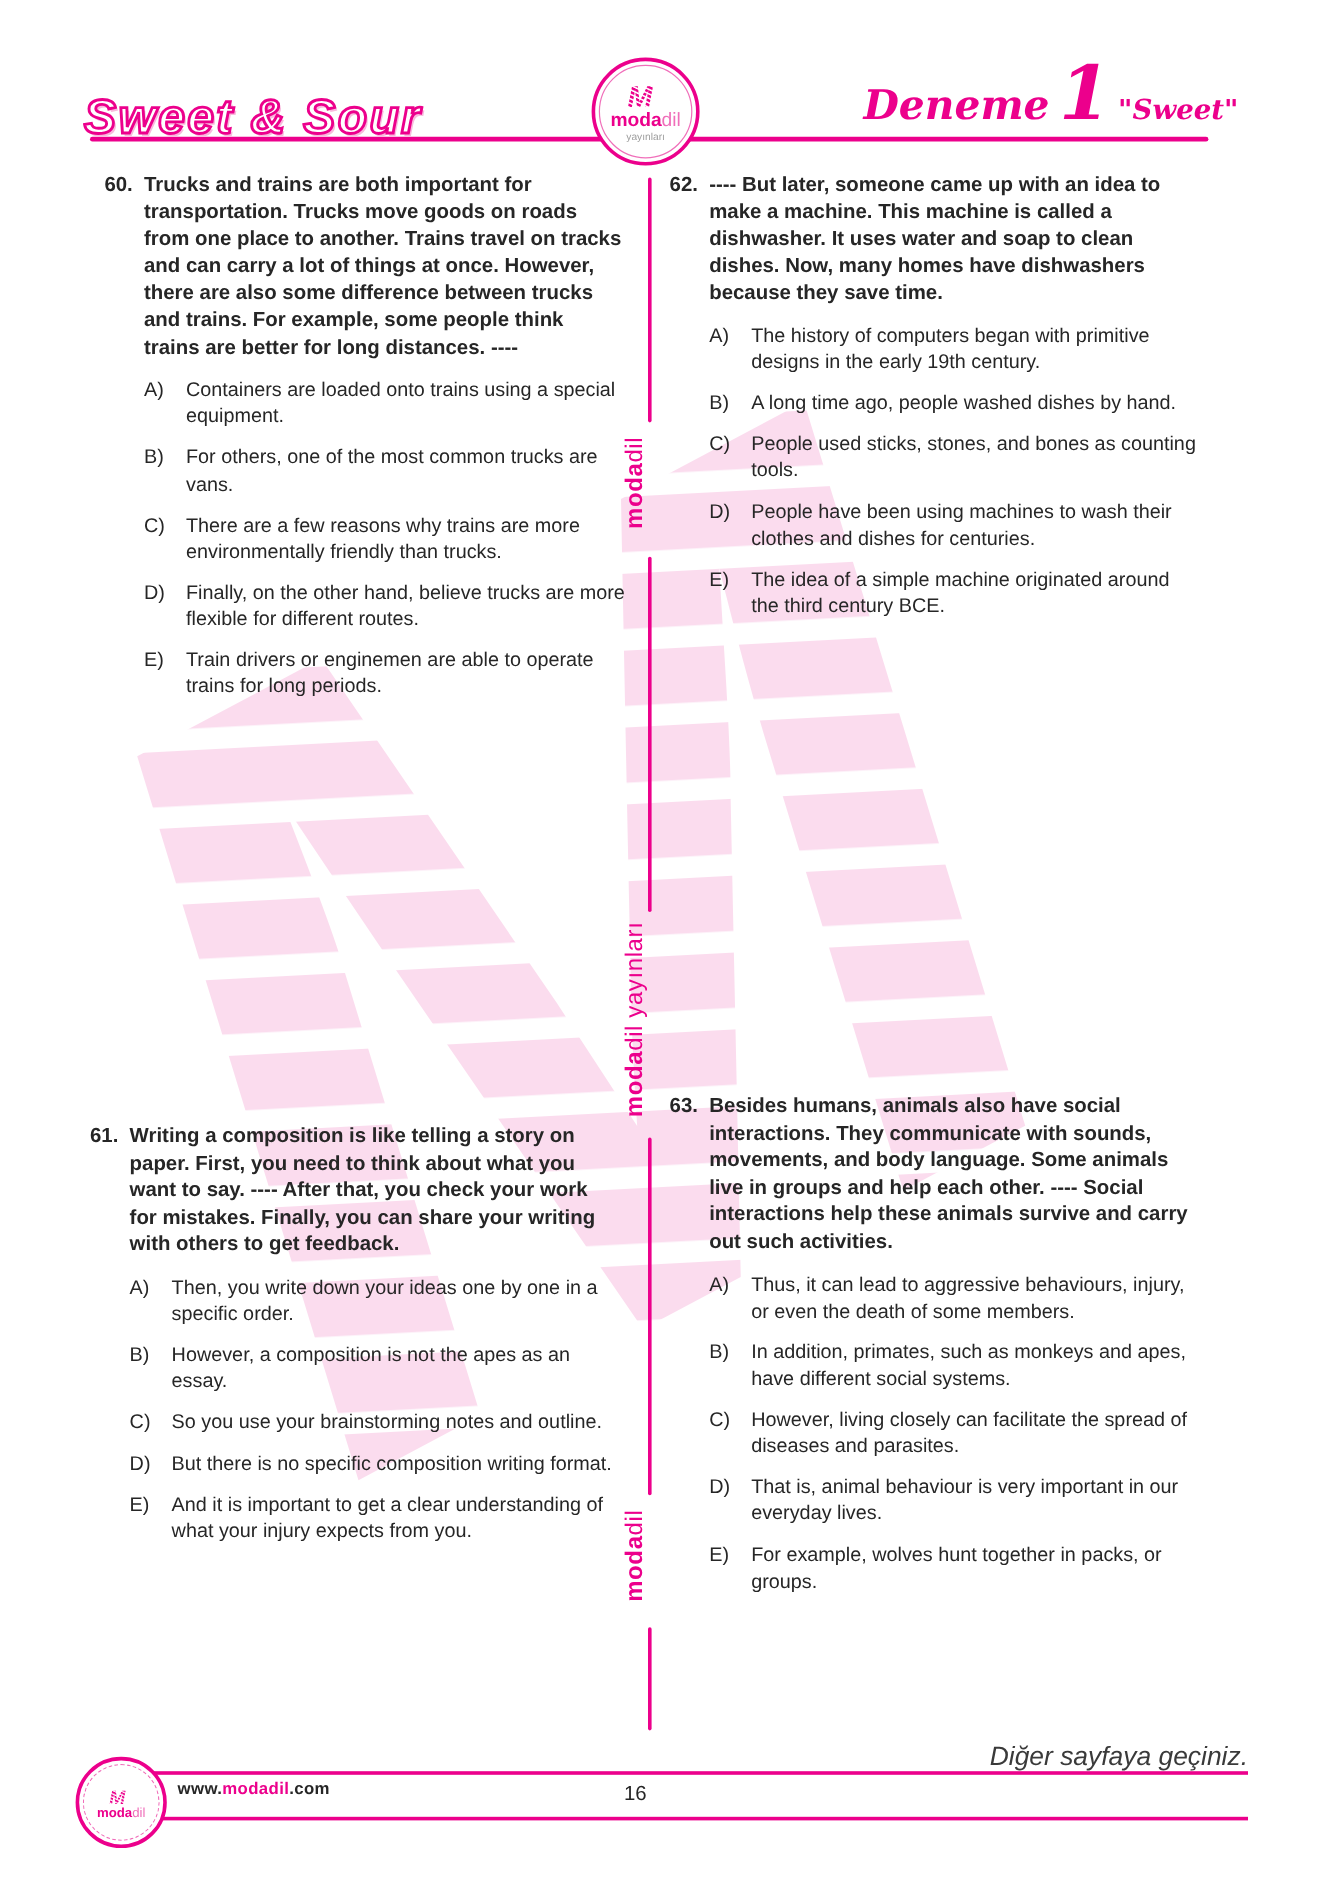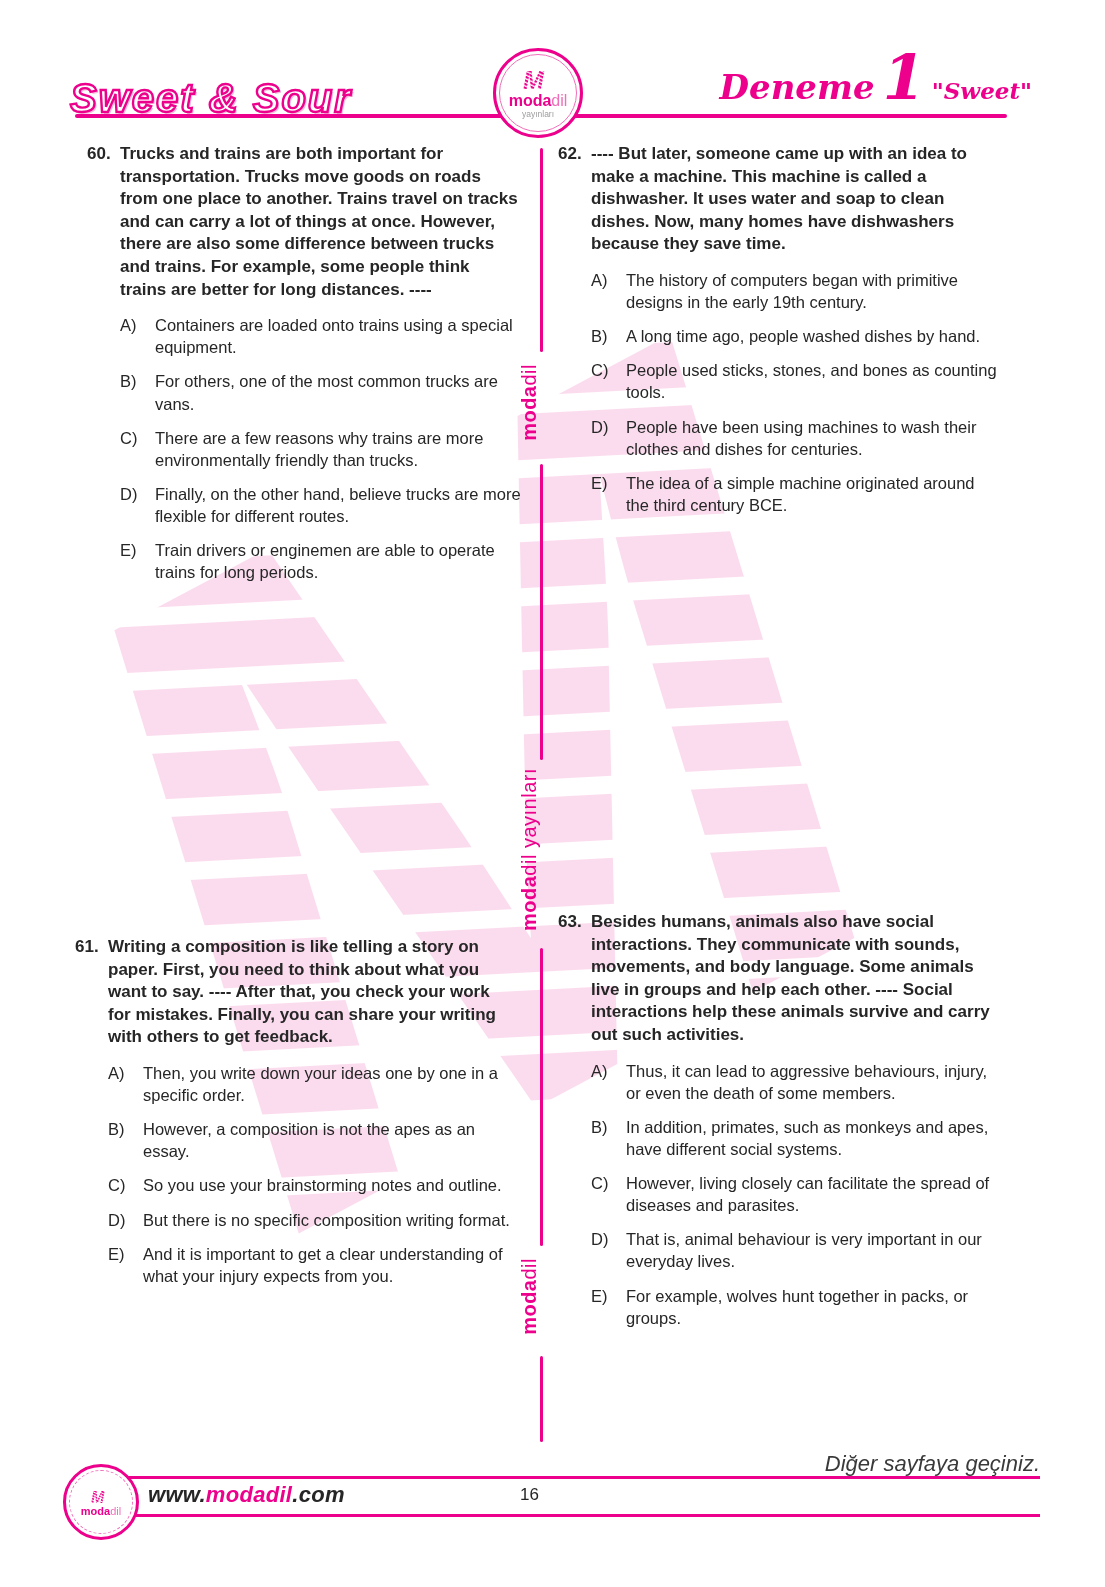--- a/index.html
+++ b/index.html
@@ -65,21 +65,21 @@
   .opts { margin-top:13px; }
   .opt { display:flex; margin-bottom:12px; }
   .opt-letter { flex:none; width:35px; margin-left:33px; font-size:16.5px; line-height:1.34; }
   .opt-text { width:372px; font-size:16.5px; line-height:1.34; }
 
   
   .footer-line { position:absolute; left:95px; width:945px; height:3px; background:#ec008c; z-index:1; }
   .fl-top { top:1476px; } .fl-bot { top:1514px; }
   .footer-site {
     position:absolute; left:148px; top:1482px; z-index:2;
-    font-size:22px; font-style:italic; font-weight:700; letter-spacing:0.3px;text-align:center;
+    font-size:14px; font-weight:700; letter-spacing:0.3px;text-align:center;
   }
   .footer-site .pink { color:#ec008c; }
   .footer-page { position:absolute; left:520px; top:1485px; width:40px; text-align:left; font-size:17px; z-index:2; }
   .footer-next { position:absolute; right:65px; top:1451px; font-size:22px; font-style:italic; color:#3a3a3a; z-index:2; }
 </style>
 </head>
 <body>
 
 <div class="page">
 

